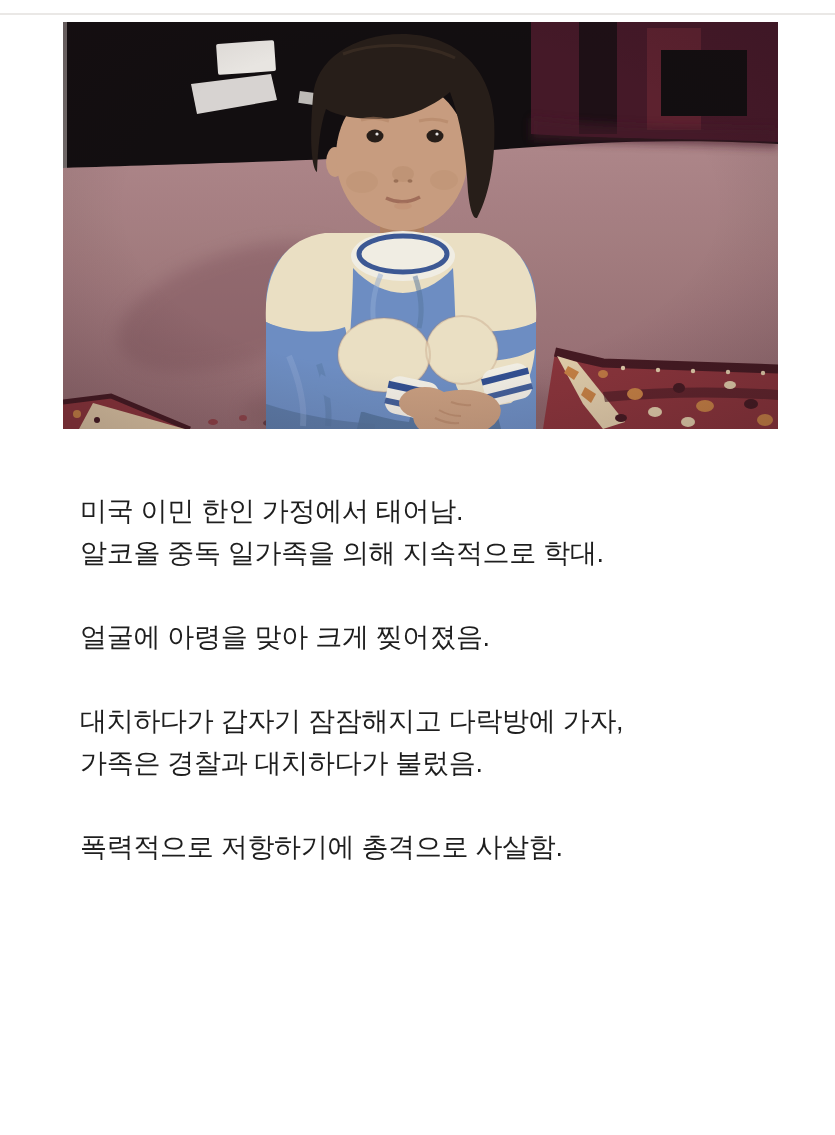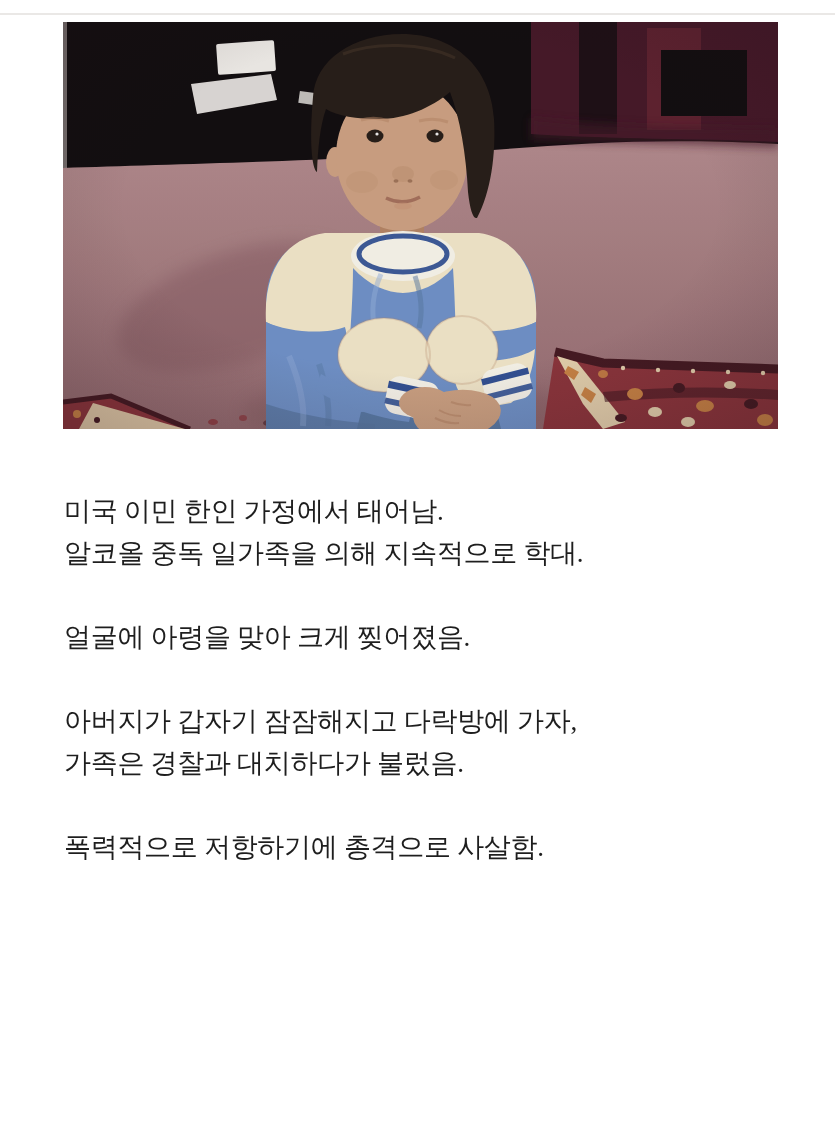--- a/index.html
+++ b/index.html
@@ -27,21 +27,21 @@
     filter: blur(0.7px) saturate(0.95) contrast(0.97);
   }
   .story {
     position: absolute; left: 64px; top: 490px; width: 720px;
     color: var(--c-text, #1e1e1e);
     font-size: 27px;
     line-height: 42px;
     letter-spacing: -0.3px;
     font-weight: 400;
   }
-  .story p { margin: 0 0 42px 0; font-family: Liberation Serif, serif; }
+  .story p { margin: 0 0 42px 16px; }
   .story .line { display: block; white-space: nowrap; }
 
   
   .f-wall   { fill: var(--c-wall-dark, #0f0a0d); }
   .f-maroon { fill: var(--c-furniture-maroon, #451526); }
   .f-red    { fill: var(--c-furniture-red, #63202f); }
   .f-paper  { fill: var(--c-paper-white, #ebe8e4); }
   .f-shadow { fill: var(--c-shadow, #84595f); }
   .f-hair   { fill: var(--c-hair, #251b15); }
   .f-skin   { fill: var(--c-skin, #cb9d7d); }
@@ -226,21 +226,21 @@
 
   <section class="story">
     <p>
       <span class="line">미국 이민 한인 가정에서 태어남.</span>
       <span class="line">알코올 중독 일가족을 의해 지속적으로 학대.</span>
     </p>
     <p>
       <span class="line">얼굴에 아령을 맞아 크게 찢어졌음.</span>
     </p>
     <p>
-      <span class="line">아버지가 갑자기 잠잠해지고 다락방에 가자,</span>
+      <span class="line">대치하다가 갑자기 잠잠해지고 다락방에 가자,</span>
       <span class="line">가족은 경찰과 대치하다가 불렀음.</span>
     </p>
     <p>
       <span class="line">폭력적으로 저항하기에 총격으로 사살함.</span>
     </p>
   </section>
 
 </div>
 
 </body></html>

